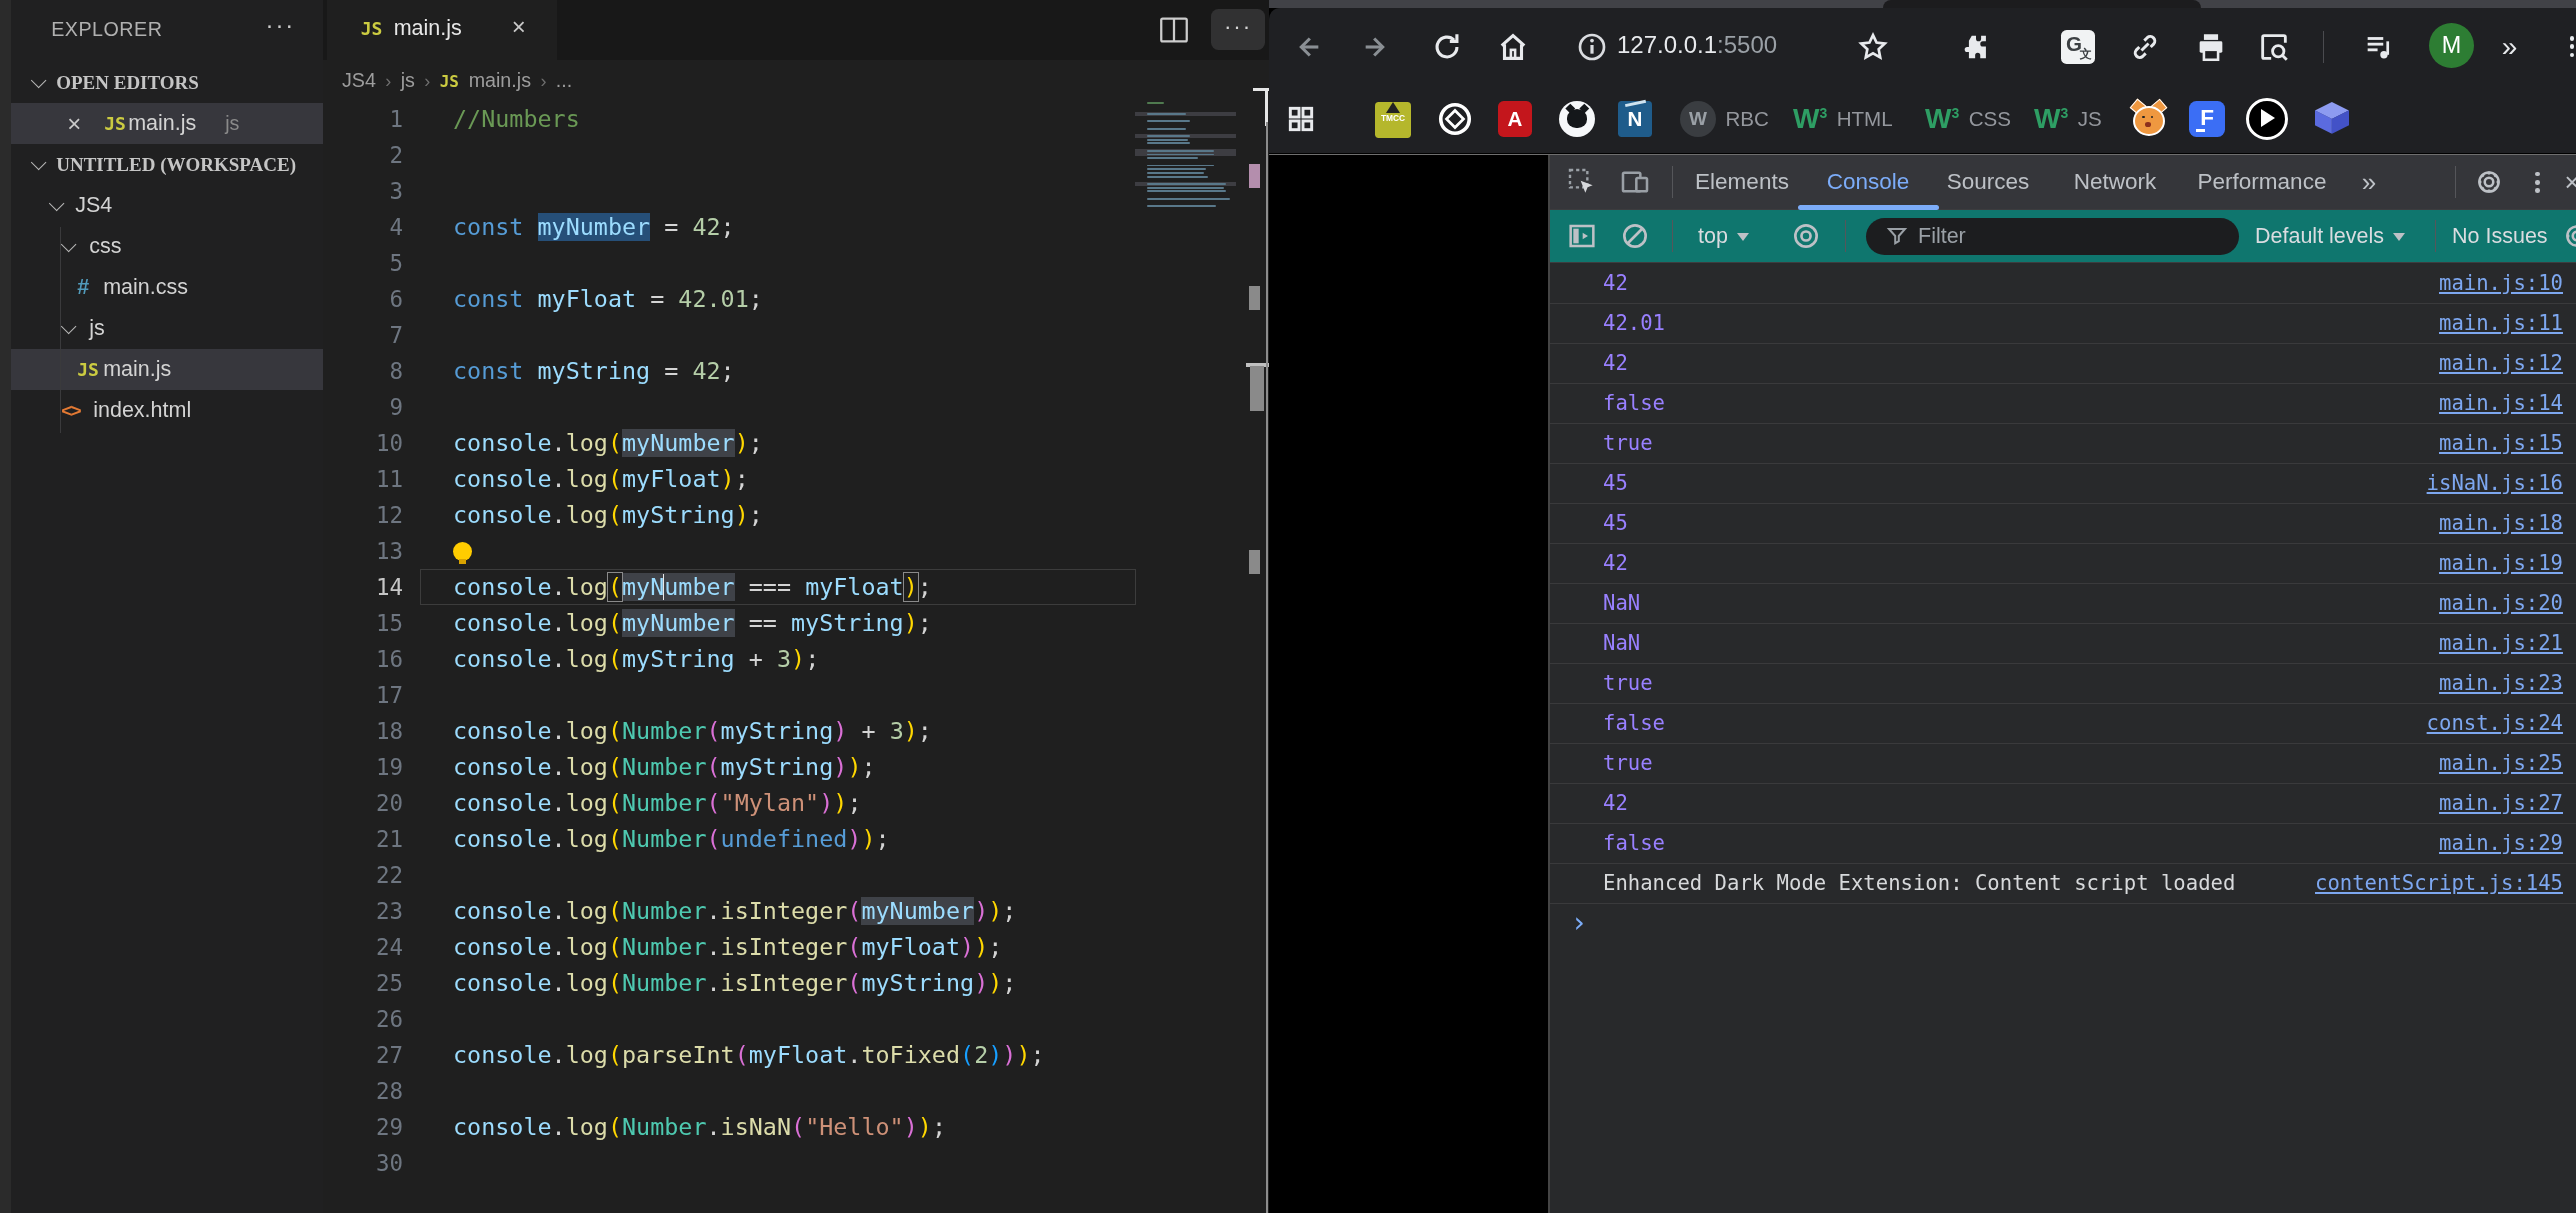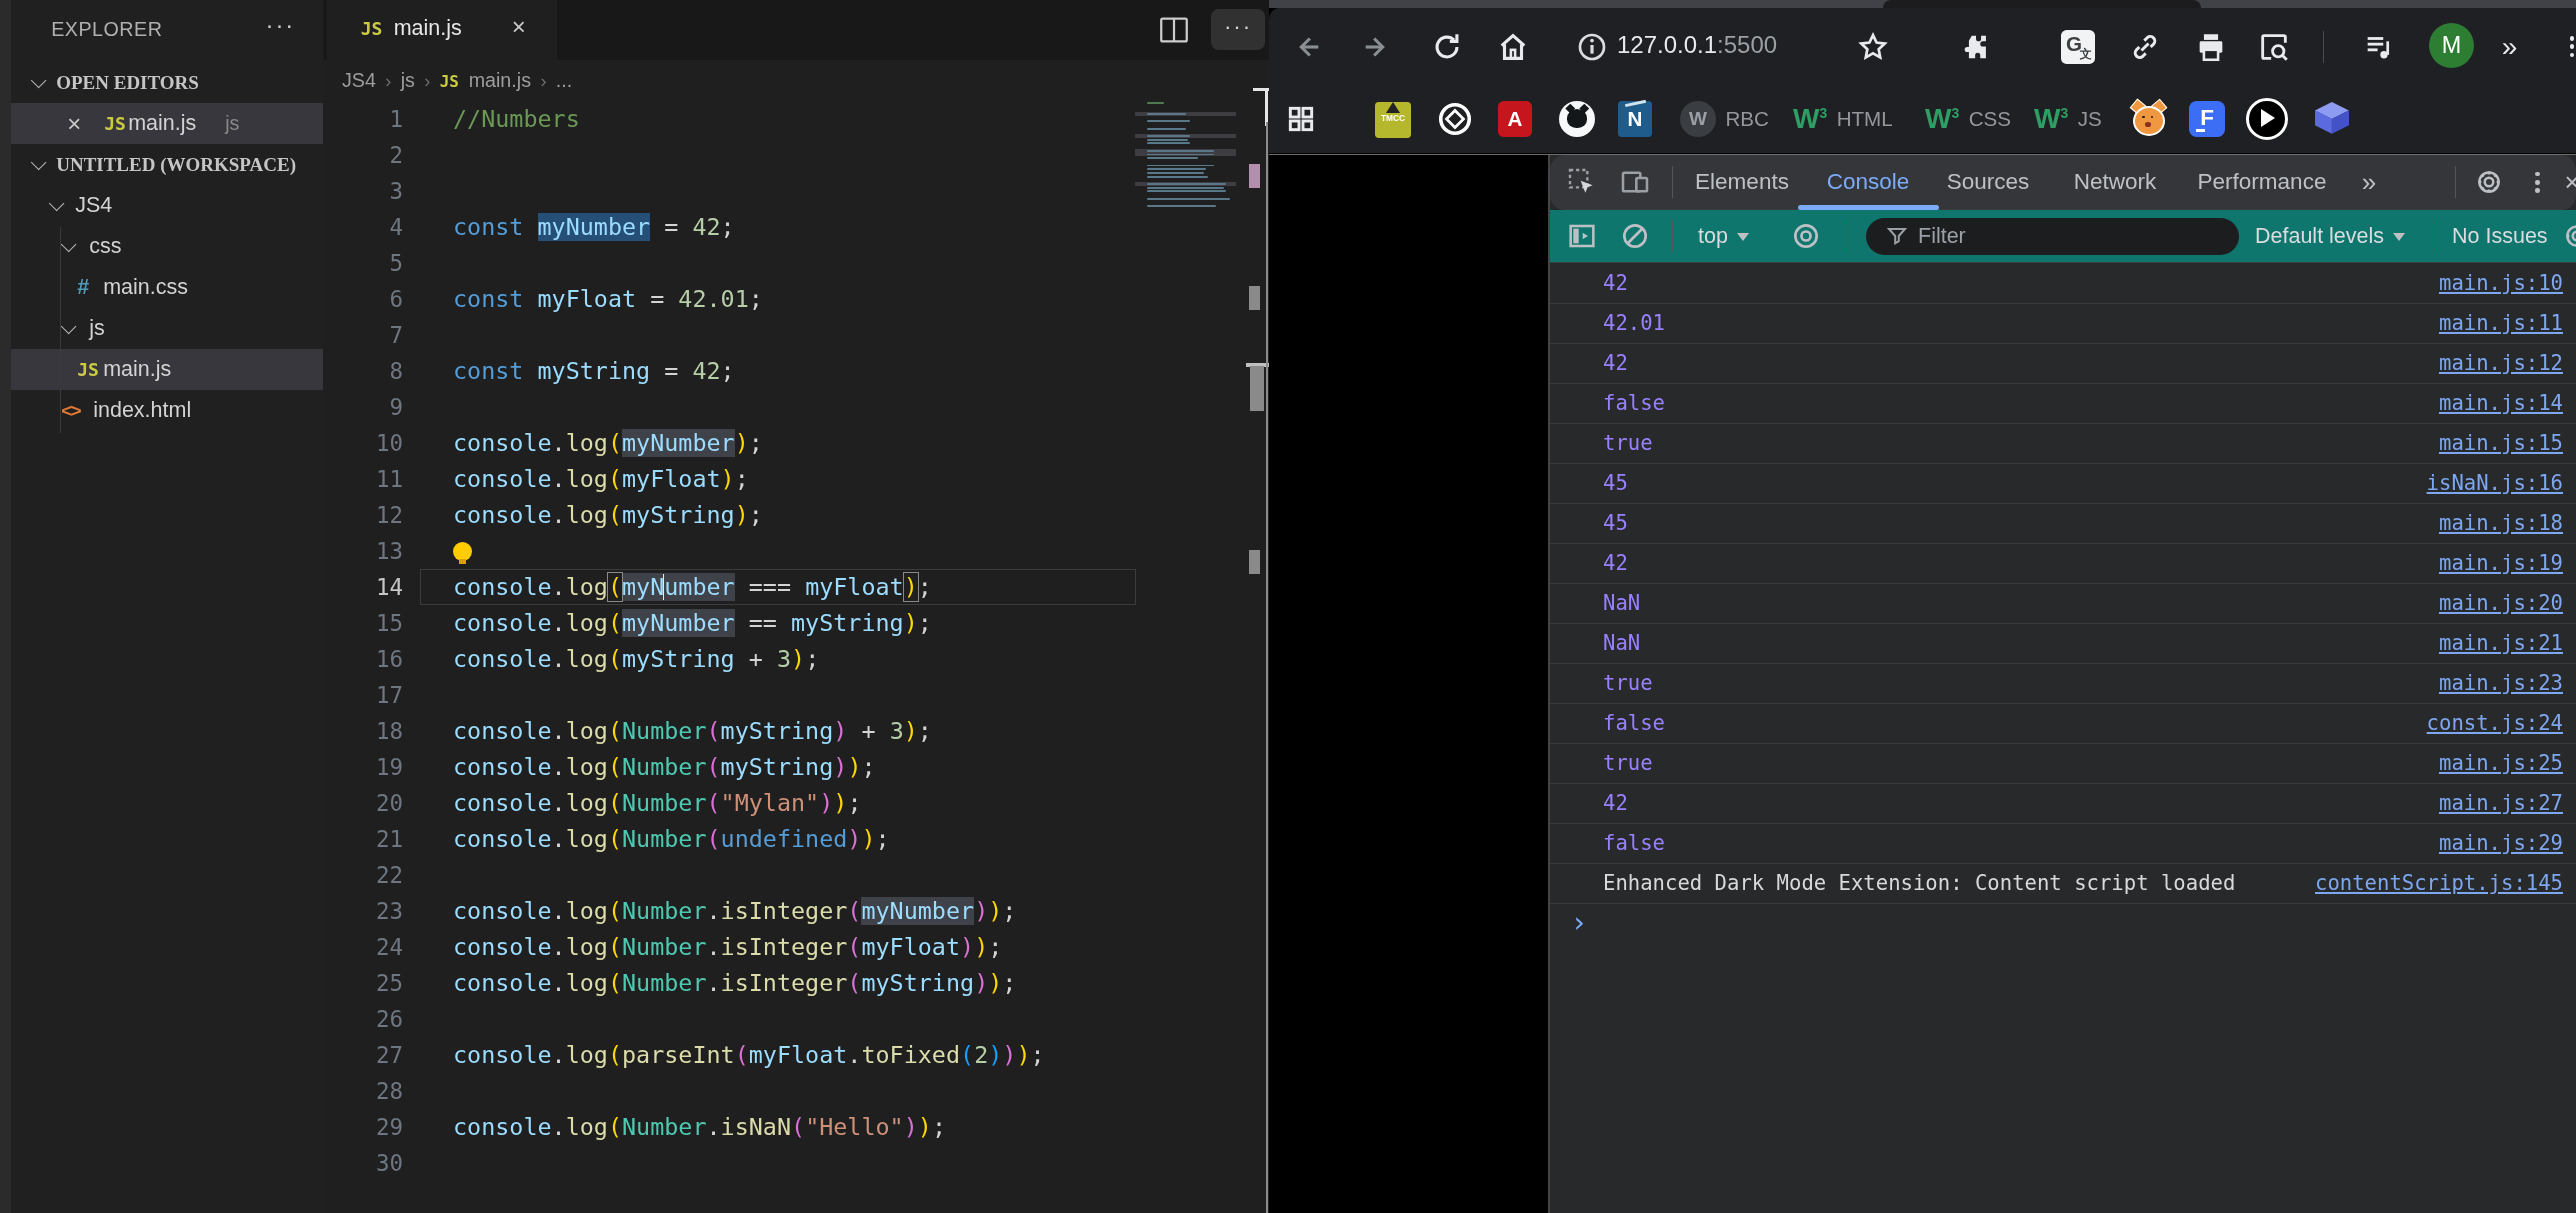--- a/index.html
+++ b/index.html
@@ -69,21 +69,21 @@
   .kebab{display:inline-block;width:5.6px;}
   .kebab i{display:block;width:4.7px;height:4.7px;border-radius:50%;background:#e8eaed;margin:3.7px 0;}
   #bookmarks{position:absolute;left:0;top:85px;width:100%;height:68px;background:#1f2023;}
   .bm-it{position:absolute;top:13px;height:41px;display:flex;align-items:center;}
   .bm-label{font-size:20.6px;color:#94979d;margin-left:9.4px;}
   #bb-border{position:absolute;left:0;top:154px;width:100%;height:1.9px;background:#6f6f6f;}
   #page{position:absolute;left:0;top:155px;width:279px;height:1059px;background:#000;}
   #page-dt-divider{position:absolute;left:279px;top:155px;width:1.9px;height:1059px;background:#454545;}
   
   #devtools{position:absolute;left:281px;top:155px;width:1026px;height:1059px;background:#28292b;overflow:hidden;}
-  #dt-tabrow{position:absolute;left:0;top:0;width:100%;height:54px;background:#35363a;border-bottom:0.9px solid #3c3c3e;border-radius:15px;}
+  #dt-tabrow{position:absolute;left:0;top:0;width:100%;height:54px;background:#35363a;border-bottom:0.9px solid #3c3c3e;}
   .dt-tab{position:absolute;top:0;height:54px;line-height:54px;font-size:22.5px;color:#bdc1c6;transform:translateX(-50%);}
   .dt-tab.active{color:#7cacf8;}
   #dt-underline{position:absolute;left:248px;top:50px;width:141px;height:4.7px;border-radius:2.8px;background:#7cacf8;}
   .dt-ic{position:absolute;top:10.3px;width:34px;height:34px;display:flex;align-items:center;justify-content:center;}
   .vdiv{position:absolute;top:11.2px;width:0.9px;height:32px;background:#55565a;}
   #dt-toolbar{position:absolute;left:0;top:55px;width:100%;height:52px;background:#0f766e;border-bottom:0.9px solid #3d3d3f;}
   #dt-toolbar .txt{position:absolute;top:0;height:52px;line-height:52px;font-size:21.5px;color:#dadce0;white-space:nowrap;}
   .dd-arrow{display:inline-block;margin-left:9.4px;width:0;height:0;border-left:6.6px solid transparent;border-right:6.6px solid transparent;border-top:8.4px solid #bdc1c6;vertical-align:1.9px;}
   #filter-pill{position:absolute;left:316px;top:7.5px;width:373px;height:37px;border-radius:19px;background:#1c1d1f;}
   #filter-pill .ph{position:absolute;left:52px;top:0;line-height:37px;font-size:21.5px;color:#9aa0a6;}

